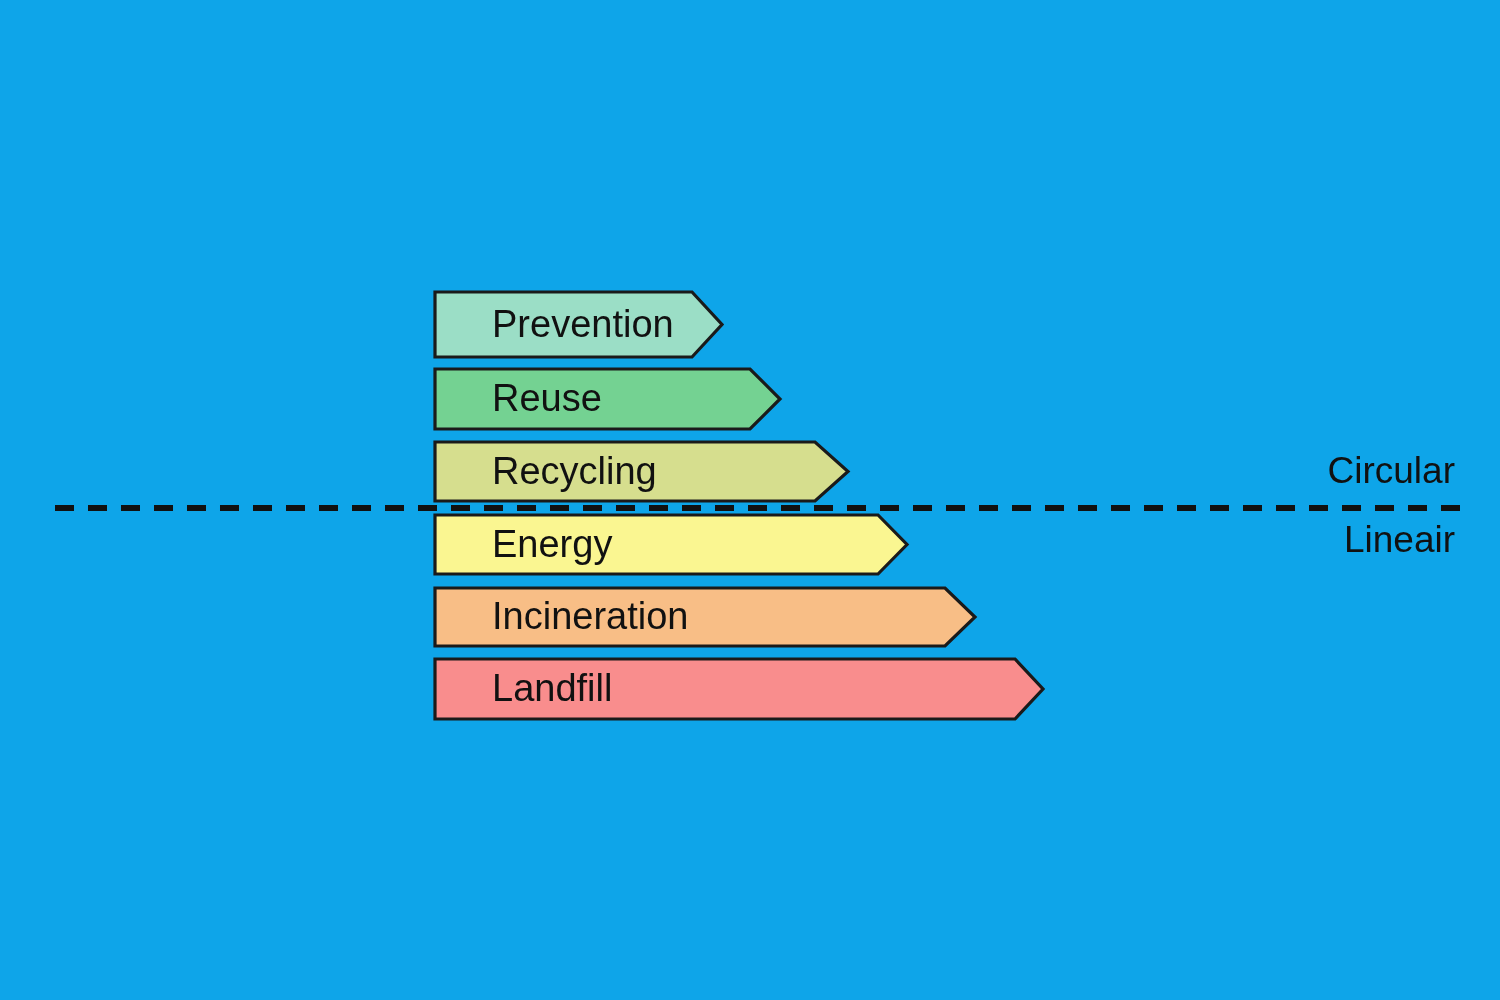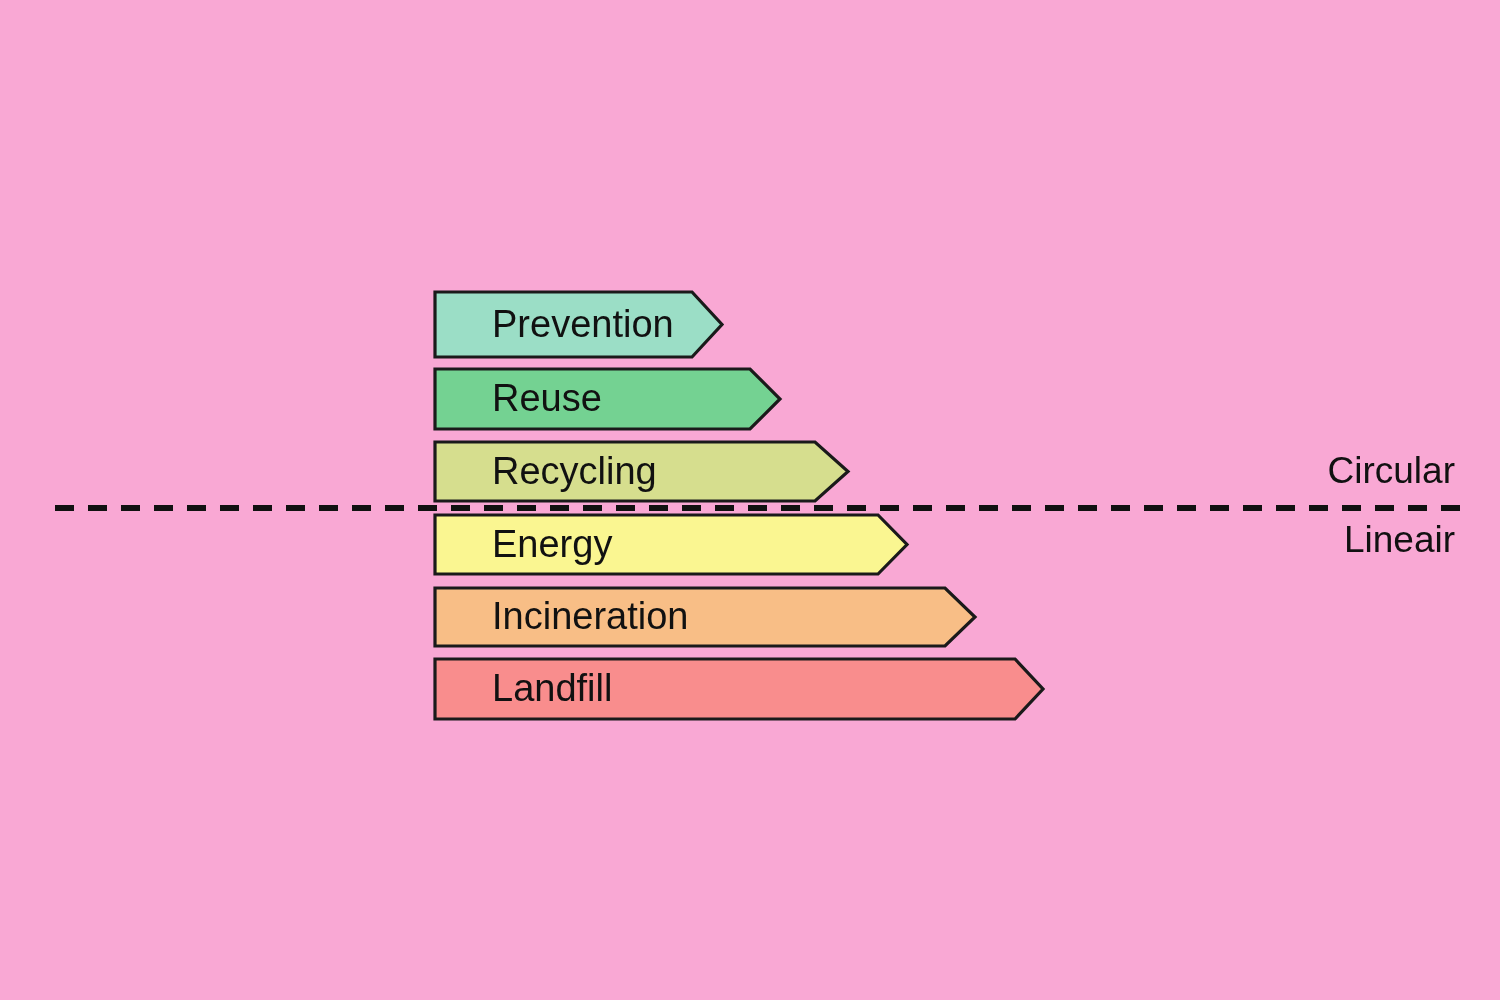--- a/index.html
+++ b/index.html
@@ -8,21 +8,21 @@
     padding: 0;
     background: #ffffff;
   }
   body {
     font-family: "Liberation Sans", "DejaVu Sans", sans-serif;
   }
   #canvas {
     position: relative;
     width: 1500px;
     height: 1000px;
-    background: #f9a8d4;
+    background: #0ea5e9;
     overflow: hidden;
   }
   #diagram-svg {
     position: absolute;
     top: 0;
     left: 0;
     width: 1500px;
     height: 1000px;
     display: block;
   }

